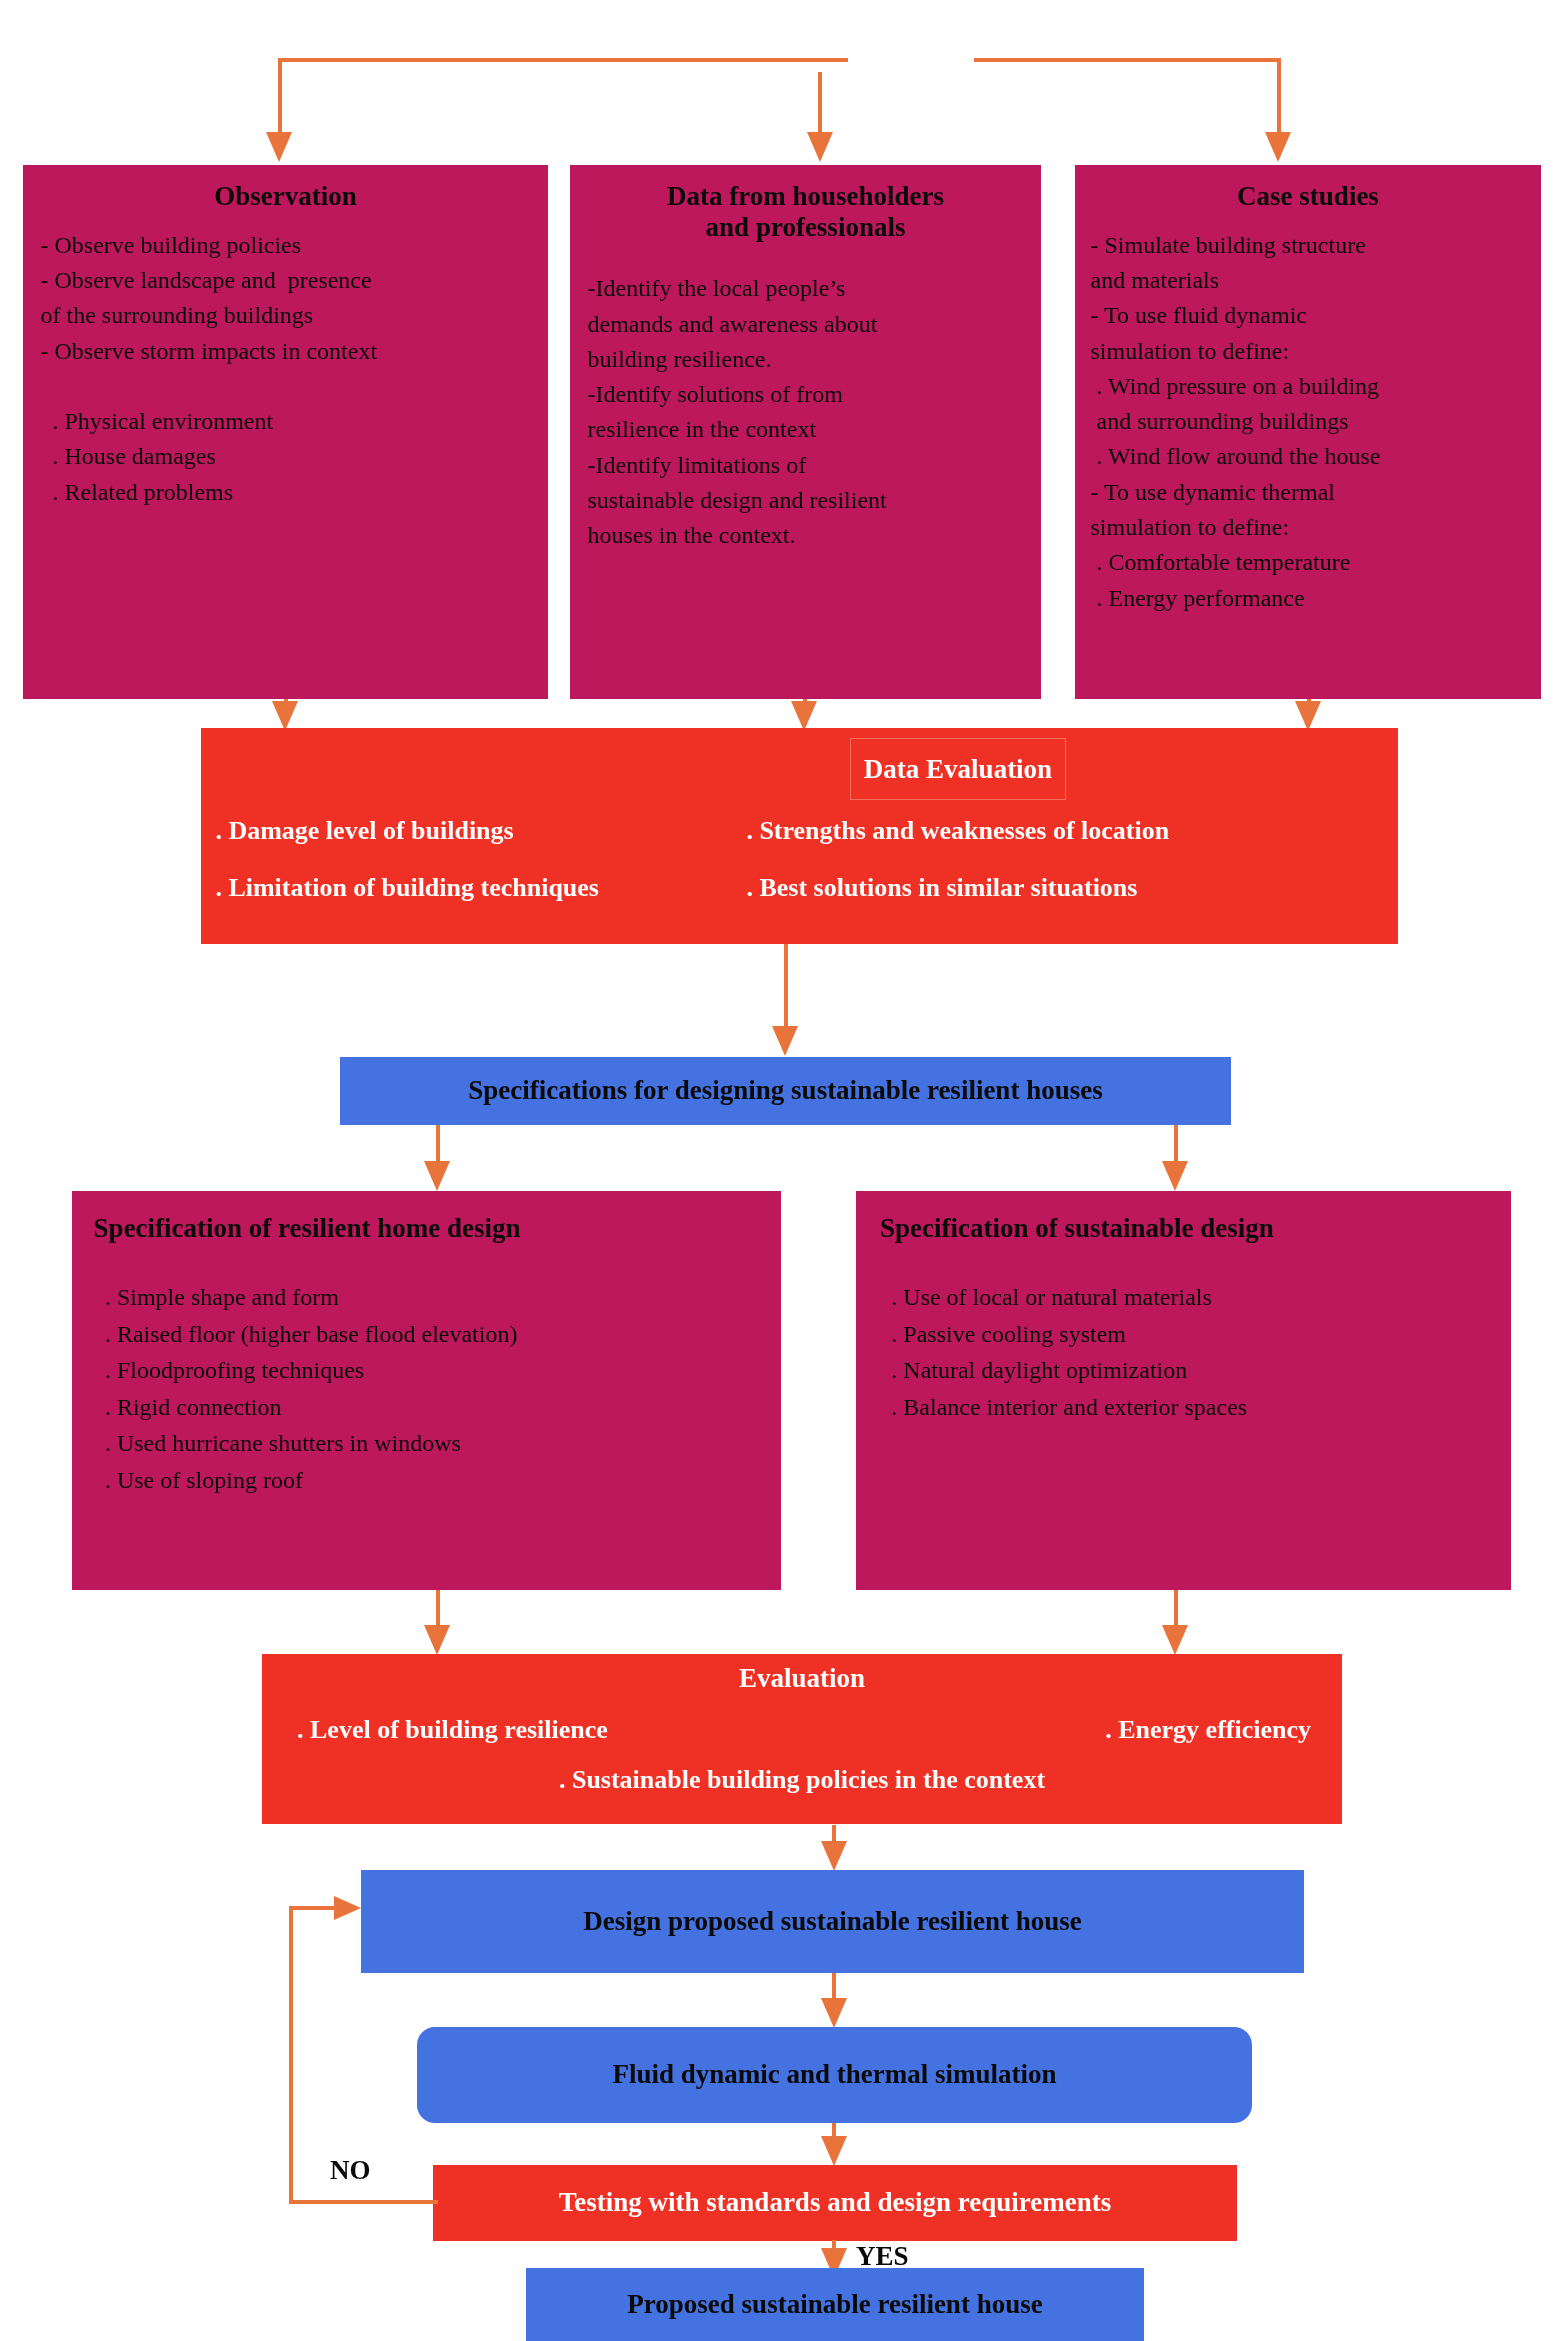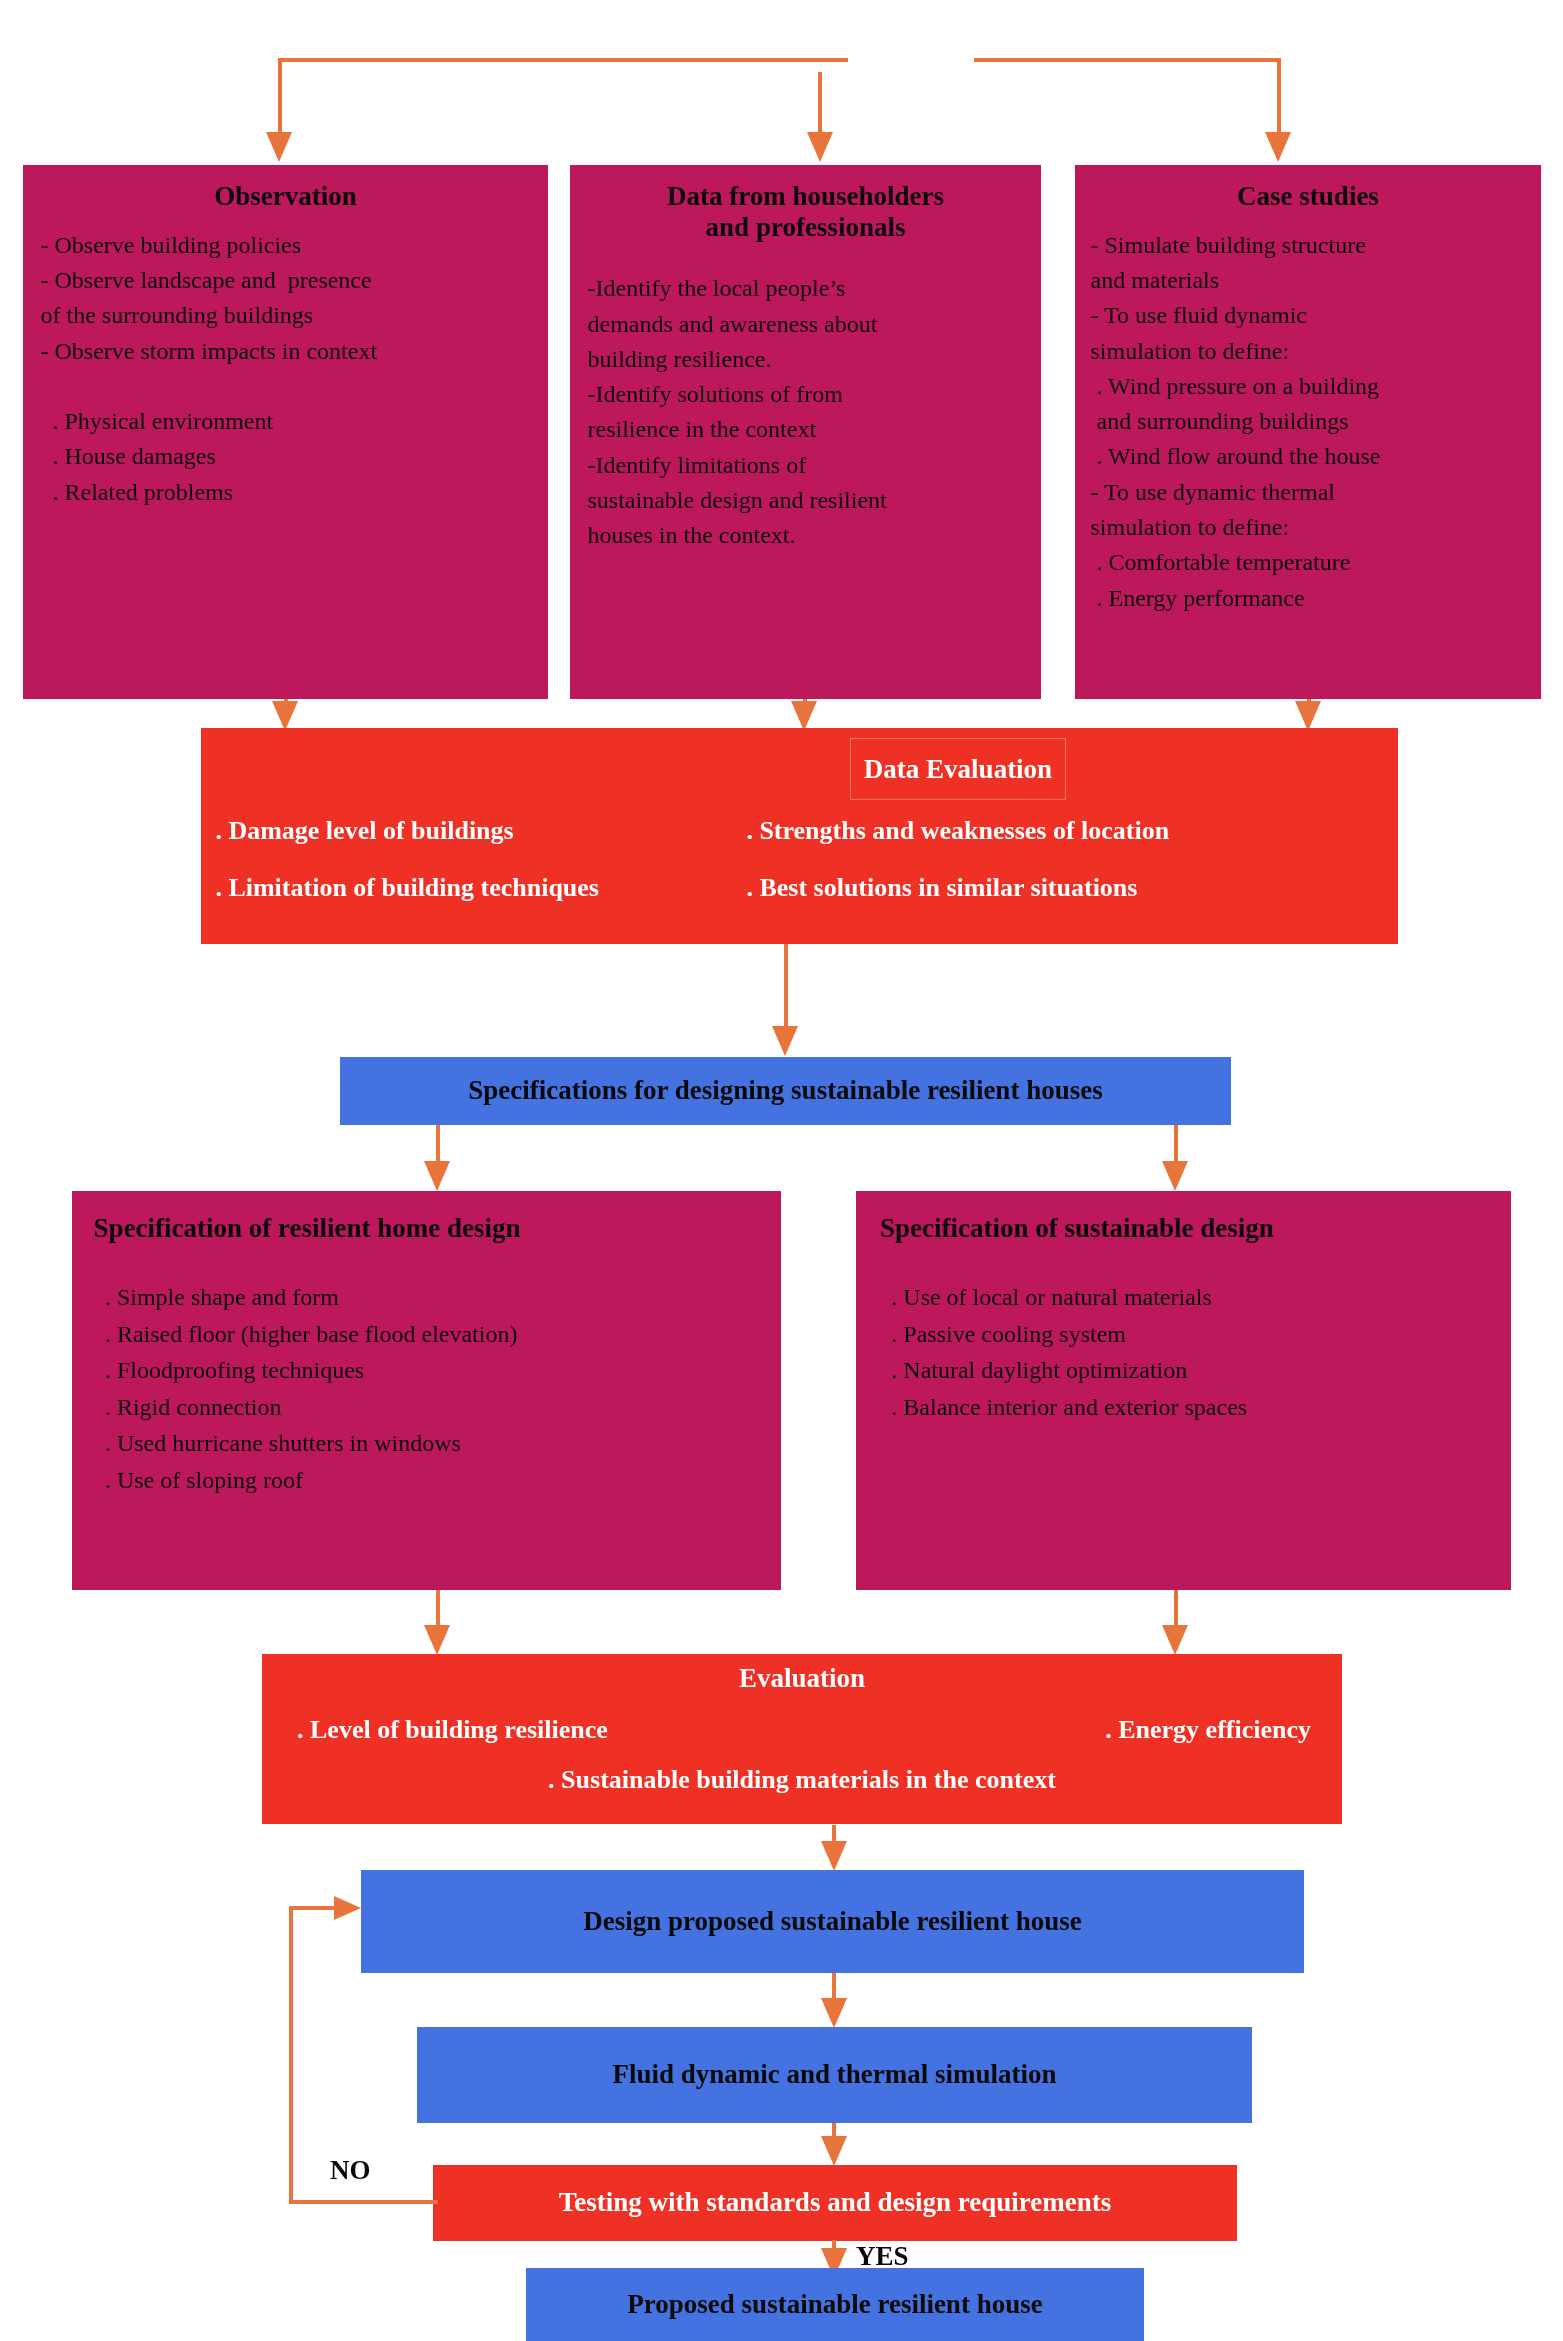--- a/index.html
+++ b/index.html
@@ -111,21 +111,21 @@
     font-size: 26px; font-weight: bold; color: #fff;
   }
   #evaluation .eval-center {
     text-align: center; margin-top: 20.6px;
     font-size: 26px; font-weight: bold; color: #fff;
   }
 
   #design    { left: 361px; top: 1870px; width: 943px; height: 103px;
                align-items: center; justify-content: center; }
   #fluid     { left: 417px; top: 2027px; width: 835px; height: 96px;
-               align-items: center; justify-content: center; }
+               align-items: center; justify-content: center; border-radius: 18px; }
   #testing   { left: 433px; top: 2165px; width: 804px; height: 76px;
                align-items: center; justify-content: center; }
   #proposed  { left: 526px; top: 2268px; width: 618px; height: 74px;
                align-items: center; justify-content: center; }
 
   #design .box-title, #fluid .box-title { font-size: 27px; }
   #testing .box-title, #proposed .box-title { font-size: 27px; }
 </style>
 </head>
 <body>
@@ -252,21 +252,21 @@
 
   <div class="vline" style="left:1174px; top:1590px; height:41px;"></div>
   <div class="arrowhead-down" style="left:1162px; top:1625px;"></div>
 
   <div class="box red" id="evaluation">
     <div class="eval-head">Evaluation</div>
     <div class="eval-row">
       <span>. Level of building resilience</span>
       <span>. Energy efficiency</span>
     </div>
-    <div class="eval-center">. Sustainable building materials in the context</div>
+    <div class="eval-center">. Sustainable building policies in the context</div>
   </div>
 
   <div class="vline" style="left:832px; top:1825px; height:20.6px;"></div>
   <div class="arrowhead-down" style="left:821px; top:1841px;"></div>
 
   <div class="box blue" id="design">
     <div class="box-title">Design proposed sustainable resilient house</div>
   </div>
 
   <div class="vline" style="left:832px; top:1973px; height:26px;"></div>

